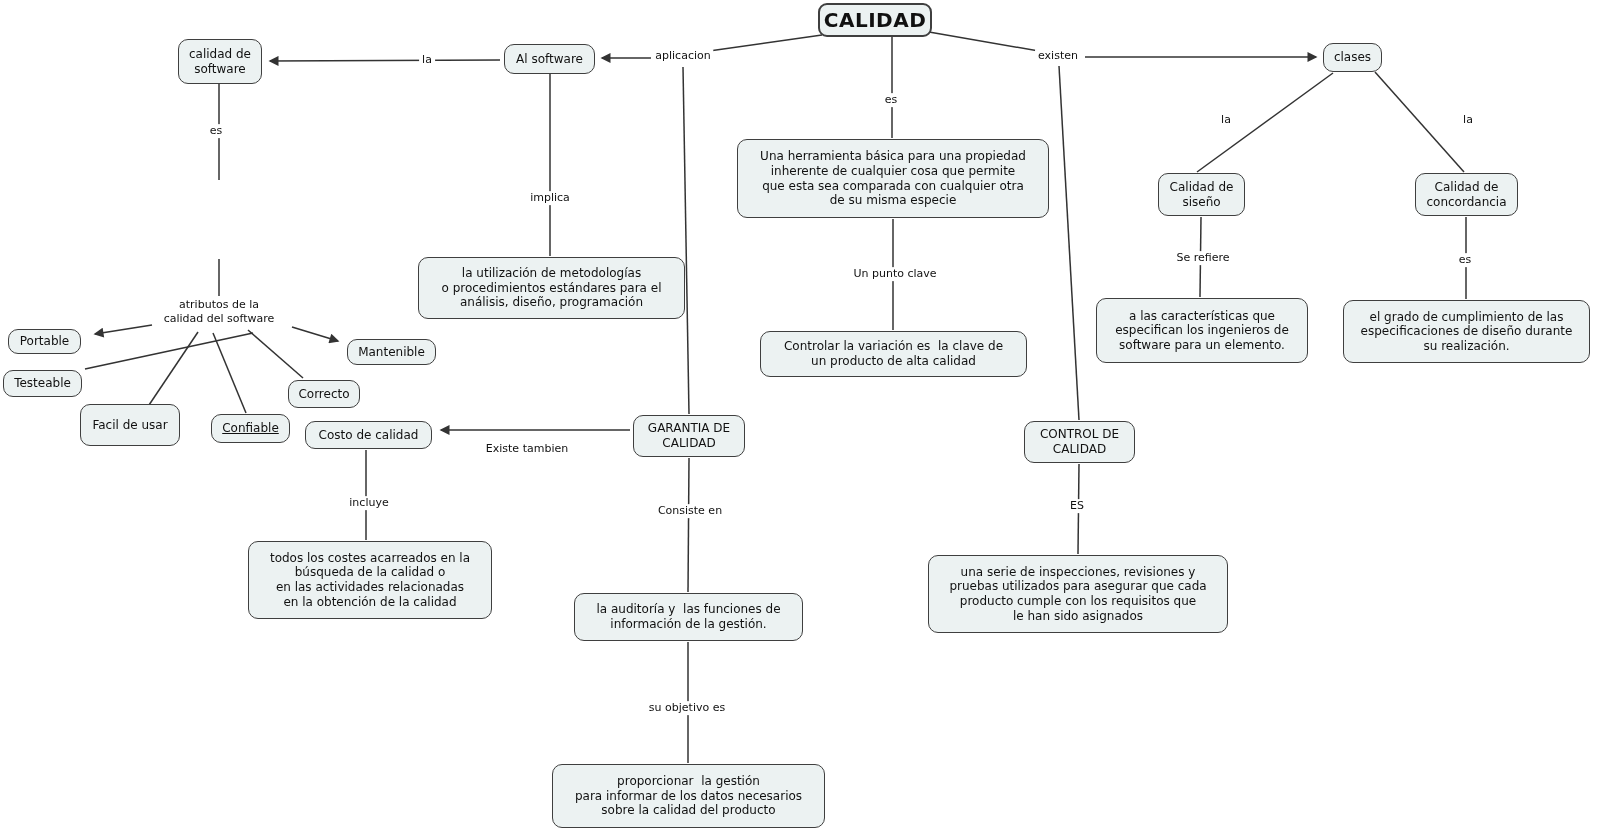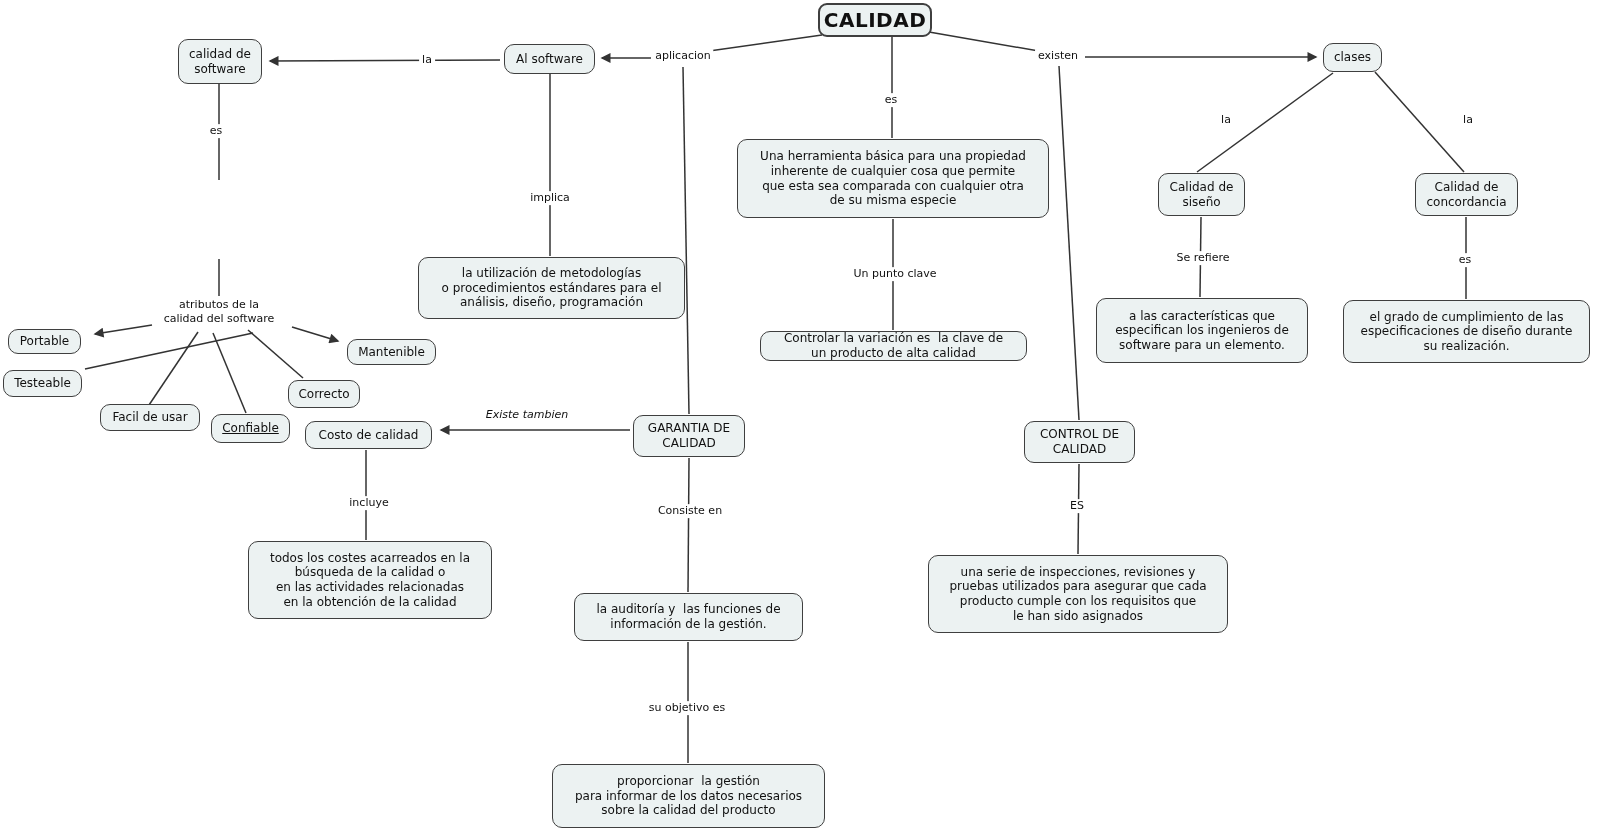--- a/index.html
+++ b/index.html
@@ -95,32 +95,32 @@
     <line x1="1079" y1="464" x2="1078" y2="554"></line>
   </svg>
 
   <div class="node title" style="left:818px; top:3px; width:114px; height:34px;">CALIDAD</div>
 
   <div class="node" style="left:178px; top:39px; width:84px; height:45px;">calidad de
 software</div>
   <div class="node" style="left:504px; top:44px; width:91px; height:30px;">Al software</div>
   <div class="node" style="left:8px; top:329px; width:73px; height:25px;">Portable</div>
   <div class="node" style="left:3px; top:370px; width:79px; height:27px;">Testeable</div>
-  <div class="node" style="left:80px; top:404px; width:100px; height:27px;margin-left:20px;">Facil de usar</div>
+  <div class="node" style="left:80px; top:404px; width:100px; height:42px;">Facil de usar</div>
   <div class="node" style="left:211px; top:414px; width:79px; height:29px;text-decoration:underline;">Confiable</div>
   <div class="node" style="left:288px; top:380px; width:72px; height:28px;">Correcto</div>
   <div class="node" style="left:347px; top:339px; width:89px; height:26px;">Mantenible</div>
   <div class="node" style="left:418px; top:257px; width:267px; height:62px;">la utilización de metodologías
 o procedimientos estándares para el
 análisis, diseño, programación</div>
   <div class="node" style="left:737px; top:139px; width:312px; height:79px;">Una herramienta básica para una propiedad
 inherente de cualquier cosa que permite
 que esta sea comparada con cualquier otra
 de su misma especie</div>
-  <div class="node" style="left:760px; top:331px; width:267px; height:30px;">Controlar la variación es  la clave de
+  <div class="node" style="left:760px; top:331px; width:267px; height:46px;">Controlar la variación es  la clave de
 un producto de alta calidad</div>
   <div class="node" style="left:1323px; top:43px; width:59px; height:29px;">clases</div>
   <div class="node" style="left:1158px; top:173px; width:87px; height:43px;">Calidad de
 siseño</div>
   <div class="node" style="left:1415px; top:173px; width:103px; height:43px;">Calidad de
 concordancia</div>
   <div class="node" style="left:1096px; top:298px; width:212px; height:65px;">a las características que
 especifican los ingenieros de
 software para un elemento.</div>
   <div class="node" style="left:1343px; top:300px; width:247px; height:63px;">el grado de cumplimiento de las
@@ -151,19 +151,19 @@
   <div class="lbl" style="left:219px; top:312px;">atributos de la
 calidad del software</div>
   <div class="lbl" style="left:550px; top:198px;">implica</div>
   <div class="lbl" style="left:891px; top:100px;">es</div>
   <div class="lbl" style="left:895px; top:274px;">Un punto clave</div>
   <div class="lbl" style="left:1058px; top:56px;">existen</div>
   <div class="lbl" style="left:1226px; top:120px;">la</div>
   <div class="lbl" style="left:1468px; top:120px;">la</div>
   <div class="lbl" style="left:1203px; top:258px;">Se refiere</div>
   <div class="lbl" style="left:1465px; top:260px;">es</div>
-  <div class="lbl" style="left:527px; top:415px;font-style:italic;">Existe tambien</div>
+  <div class="lbl" style="left:527px; top:449px;">Existe tambien</div>
   <div class="lbl" style="left:369px; top:503px;">incluye</div>
   <div class="lbl" style="left:690px; top:511px;">Consiste en</div>
   <div class="lbl" style="left:1077px; top:506px;">ES</div>
   <div class="lbl" style="left:687px; top:708px;">su objetivo es</div>
 
 </div>
 
 </body></html>

